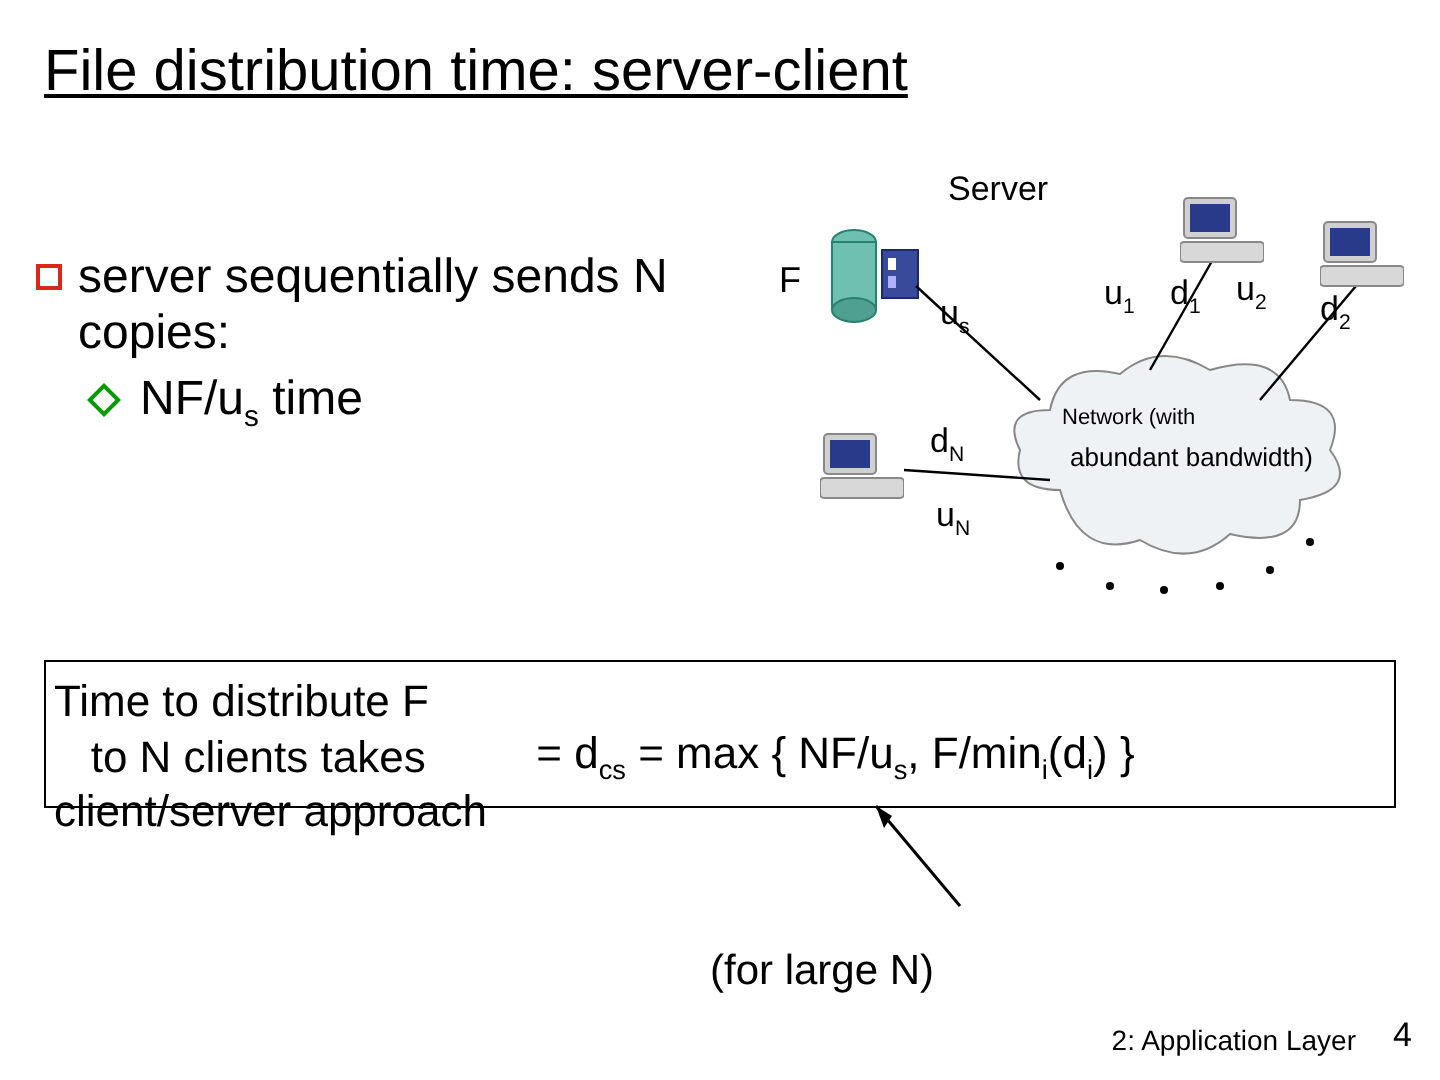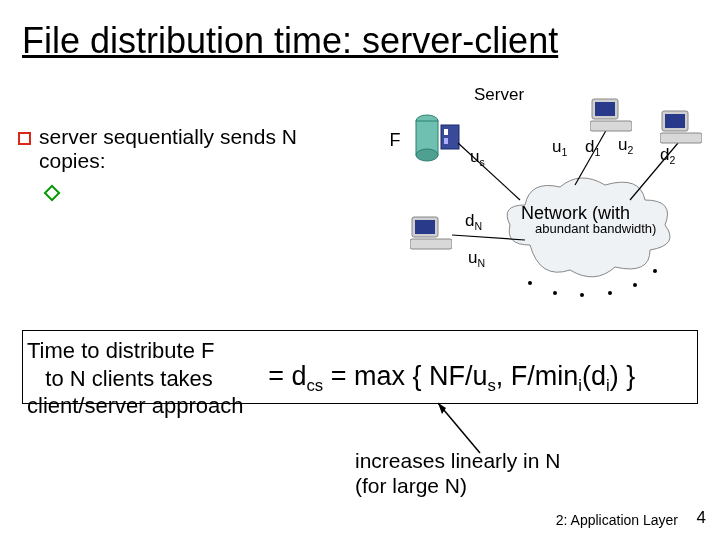--- a/index.html
+++ b/index.html
@@ -1,56 +1,59 @@
 <!DOCTYPE html>
 <html><head>
 <meta charset="utf-8">
 <style>
   * { box-sizing: border-box; margin: 0; padding: 0; }
   body { width: 720px; height: 540px; background: #fff; font-family: "Comic Sans MS", "Trebuchet MS", sans-serif; position: relative; overflow: hidden; color: #000; }
-  .title { position: absolute; top: 20px; left: 22px; font-size: 36px; text-decoration: underline; font-family: "Trebuchet MS", sans-serif; }
+  .title { position: absolute; top: 20px; left: 22px; font-size: 29px; text-decoration: underline; font-family: "Trebuchet MS", sans-serif; }
   .bullets { position: absolute; top: 125px; left: 18px; width: 330px; }
   .bullet { display: flex; align-items: flex-start; margin-bottom: 6px; }
   .bullet .sq { width: 13px; height: 13px; border: 2px solid #d9281a; margin-top: 7px; margin-right: 8px; flex: 0 0 13px; }
-  .bullet .txt { font-size: 21px; line-height: 1.15; }
+  .bullet .txt { font-size: 24px; line-height: 1.15; }
   .subbullet { display: flex; align-items: flex-start; margin-left: 28px; margin-bottom: 10px; }
   .subbullet .diamond { width: 12px; height: 12px; border: 2px solid #009900; transform: rotate(45deg); margin-top: 8px; margin-right: 12px; flex: 0 0 12px; }
   .subbullet .txt { font-size: 24px; }
   sub { font-size: 0.62em; vertical-align: sub; }
 
   .diagram { position: absolute; top: 85px; left: 360px; width: 345px; height: 225px; }
   .lbl { position: absolute; font-size: 17px; font-family: "Trebuchet MS", sans-serif; }
   .server-lbl { left: 70px; top: 0; margin-left: 44px; }
   .file-f { position: absolute; left: 22px; top: 40px; width: 26px; height: 30px; display:flex; align-items:center; justify-content:center; font-family:"Trebuchet MS",sans-serif; font-size:18px; }
 
   .server-icon { position: absolute; left: 55px; top: 28px; }
   .client-icon { position: absolute; }
   .cloud { position: absolute; left: 140px; top: 90px; }
 
   .formula-box { position: absolute; top: 330px; left: 22px; width: 676px; height: 74px; border: 1.5px solid #000; padding: 6px 4px; font-size: 22px; font-family: "Trebuchet MS", sans-serif; line-height: 1.25; }
   .formula-left { display:inline-block; vertical-align: middle; width: 235px; }
-  .formula-right { display:inline-block; vertical-align: middle; font-size: 27px; }
+  .formula-right { display:inline-block; vertical-align: middle; font-size: 22px; }
 
   .footnote { position: absolute; top: 448px; left: 355px; font-size: 21px; font-family: "Trebuchet MS", sans-serif; line-height: 1.2; }
   .chapter { position: absolute; bottom: 12px; right: 42px; font-size: 14px; font-family: "Trebuchet MS", sans-serif; margin-left: 16px; }
   .pagenum { position: absolute; bottom: 12px; right: 14px; font-size: 17px; font-family: "Trebuchet MS", sans-serif; }
   .arrow-line { position:absolute; }
 </style>
 </head>
 <body>
 
 <div class="title">File distribution time: server-client</div>
 
 <div class="bullets">
   <div class="bullet">
     <span class="sq"></span>
     <span class="txt">server sequentially sends N copies:</span>
   </div>
   <div class="subbullet">
     <span class="diamond"></span>
+    <span class="txt">
+      <span>NF/u</span><sub>s</sub><span> time</span>
+    </span>
   </div>
 </div>
 
 <div class="diagram">
   <span class="lbl server-lbl">Server</span>
 
   <span class="file-f">F</span>
 
   <svg class="server-icon" width="46" height="54" viewBox="0 0 46 54">
     <ellipse cx="12" cy="8" rx="11" ry="6" fill="#6fc0b0" stroke="#2a8070"></ellipse>
@@ -95,39 +98,39 @@
     </svg>
 
   <span class="lbl" style="left:110px;top:62px"><span>u</span><sub>s</sub></span>
   <span class="lbl" style="left:192px;top:52px"><span>u</span><sub>1</sub></span>
   <span class="lbl" style="left:225px;top:52px"><span>d</span><sub>1</sub></span>
   <span class="lbl" style="left:258px;top:50px"><span>u</span><sub>2</sub></span>
   <span class="lbl" style="left:300px;top:60px"><span>d</span><sub>2</sub></span>
   <span class="lbl" style="left:105px;top:126px"><span>d</span><sub>N</sub></span>
   <span class="lbl" style="left:108px;top:163px"><span>u</span><sub>N</sub></span>
 
-  <span class="lbl" style="left:161px;top:118px;font-size:18px">Network (with</span>
+  <span class="lbl" style="left:171px;top:118px;font-size:11px">Network (with</span>
   <span class="lbl" style="left:175px;top:136px;font-size:13px">abundant bandwidth)</span>
 </div>
 
 <div class="formula-box">
   <span class="formula-left">
     <span>Time to  distribute F</span><br>
     <span style="white-space:pre">   to N clients takes</span><br>
     <span>client/server approach</span>
   </span>
   <span class="formula-right">
     <span> = d</span><sub>cs</sub><span> = max { NF/u</span><sub>s</sub><span>, F/min</span><sub>i</sub><span>(d</span><sub>i</sub><span>) }</span>
   </span>
 </div>
 
 <svg class="arrow-line" style="left:430px;top:398px" width="70" height="56">
   <line x1="50" y1="55" x2="8" y2="5" stroke="#000" stroke-width="1.5"></line>
   <polygon points="8,5 16,10 12,16" fill="#000"></polygon>
 </svg>
 
 <div class="footnote">
-  <span>increases linearly in N</span><br>
+  <br>
   <span>(for large N)</span>
 </div>
 
 <div class="chapter">2: Application Layer</div>
 <div class="pagenum">4</div>
 
 </body></html>

